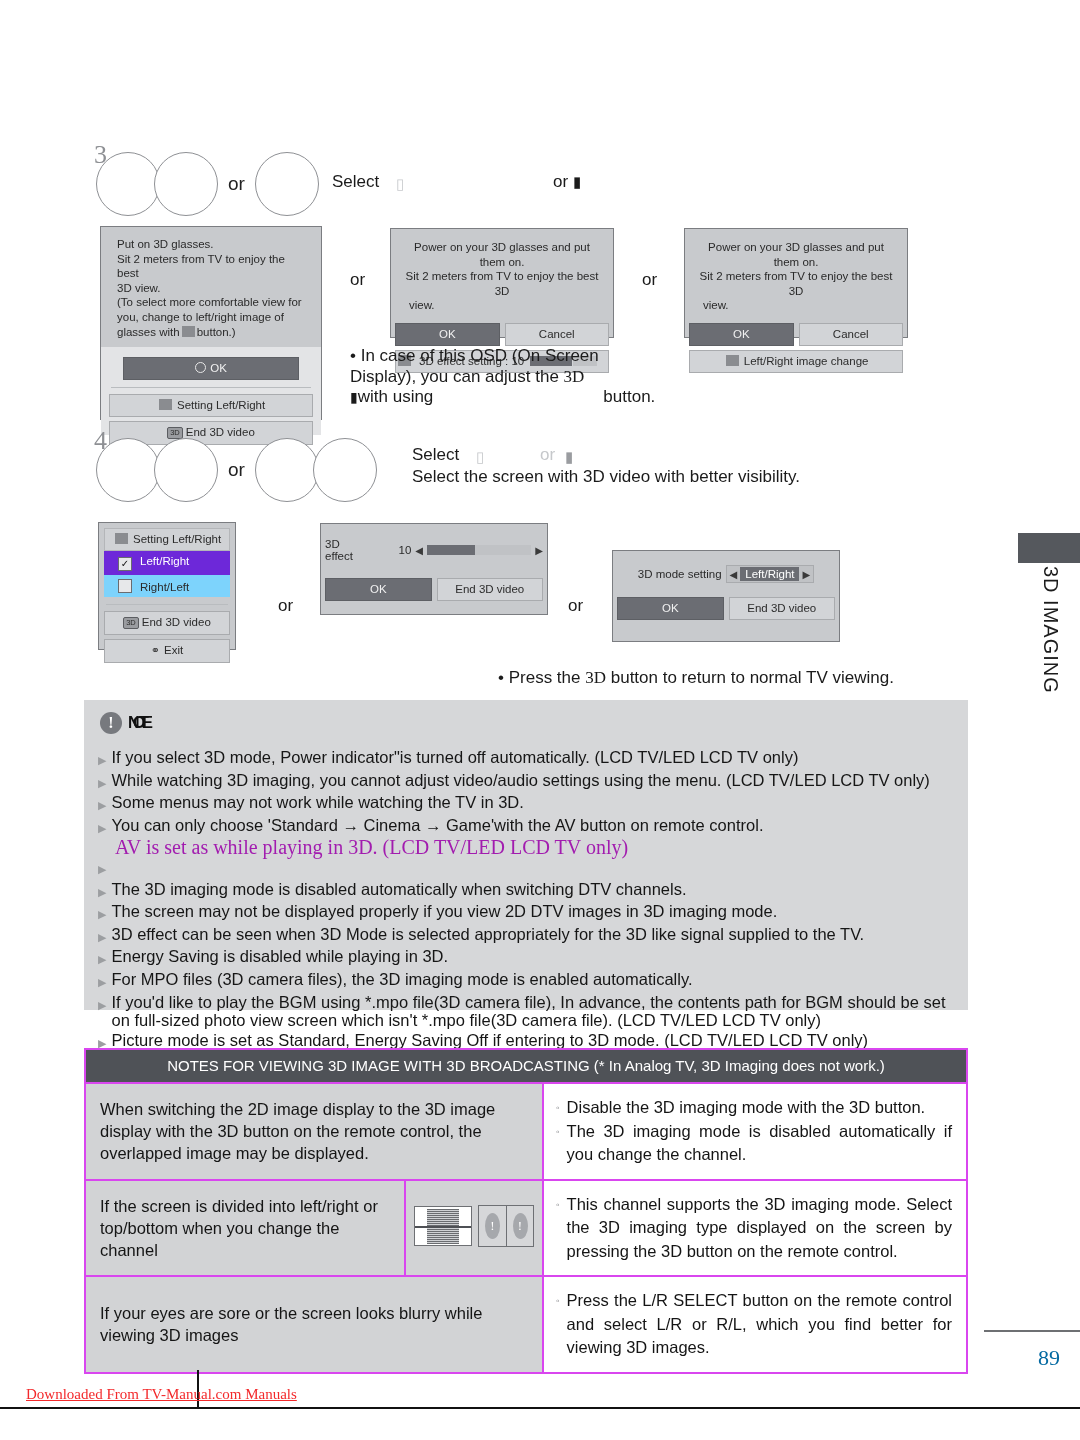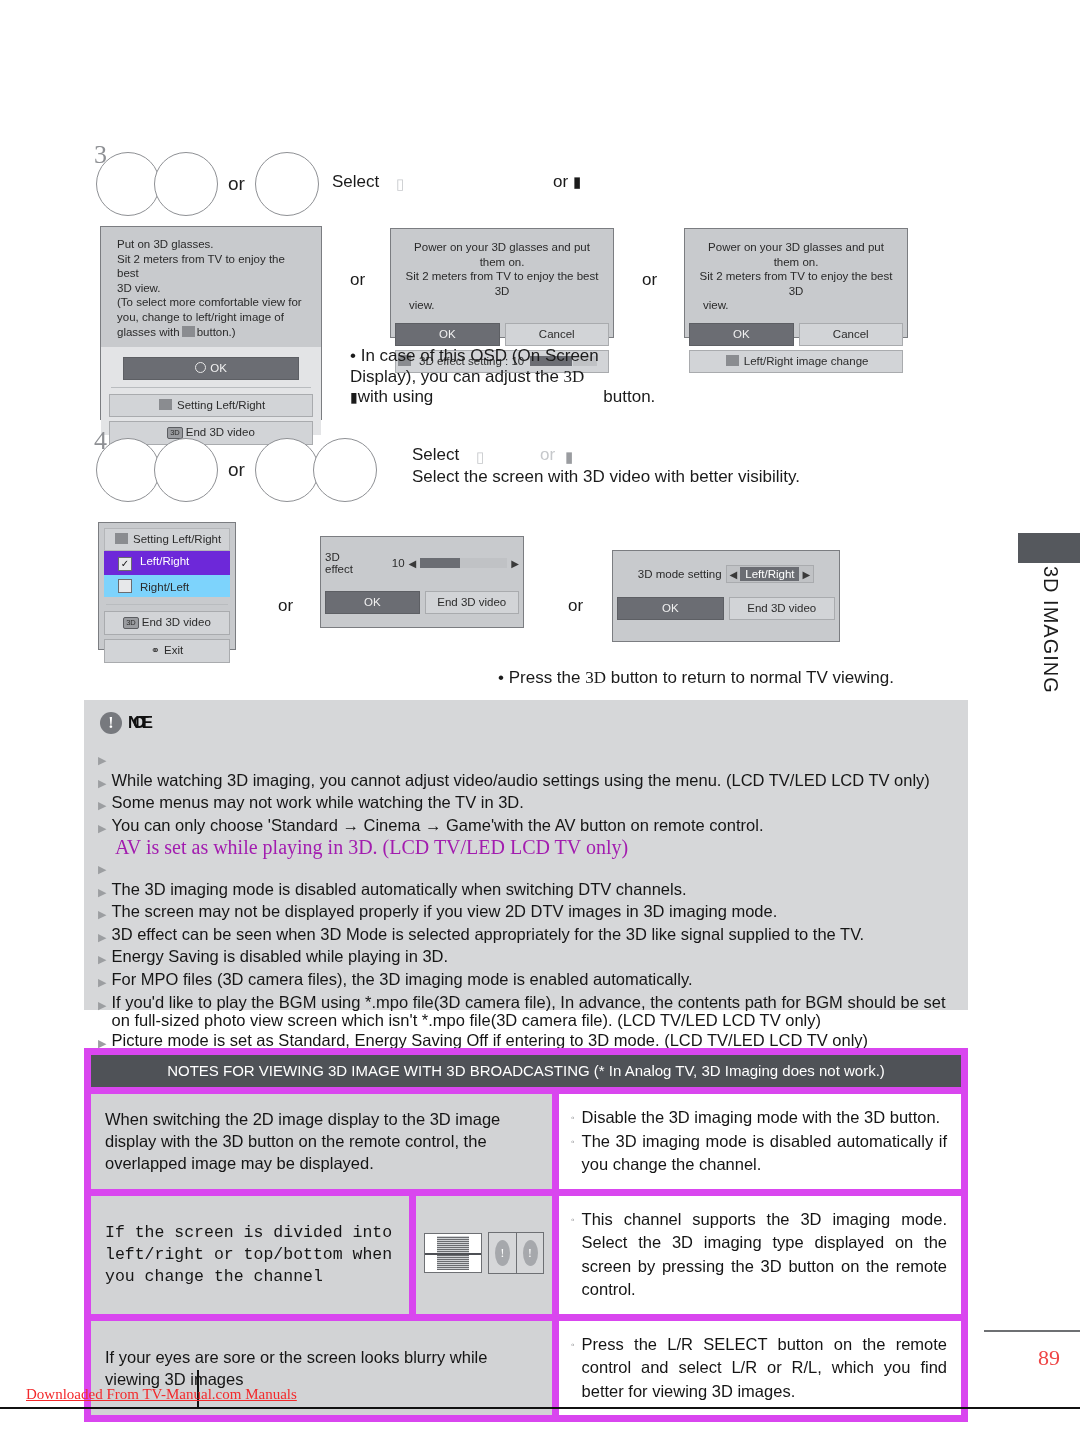--- a/index.html
+++ b/index.html
@@ -103,21 +103,21 @@
   .tri{flex:0 0 auto;color:#9c9ea1;font-size:11px;margin:3px 5px 0 0;}
   .note-li .txt{flex:1;}
   .note-sub{font-size:20px;line-height:18.6px;color:#a21caf;padding-left:17px;font-family:Liberation Serif, serif;}
 
   
   .tbl{position:absolute;left:84px;top:1048px;width:884px;border-collapse:collapse;}
   .tbl-head{
     background:#4f5257;color:#fff;text-align:center;font-size:15px;
     padding:7px 0 8px 0;border:1px solid #3d4045;
   }
-  .tbl td{border:7px solid #d946ef;vertical-align:middle;}
+  .tbl td{border:2px solid #d946ef;vertical-align:middle;}
   .cell-l{background:#d2d3d5;font-size:16.5px;line-height:22px;color:#151515;padding:12px 12px 12px 14px;}
   .cell-r{background:#ffffff;font-size:16.5px;line-height:23.5px;color:#151515;padding:12px 14px 12px 12px;}
   .cell-icon{background:#d2d3d5;width:120px;text-align:center;padding:8px;}
   .rdot{color:#6f7175;font-size:10px;vertical-align:5px;margin-right:7px;}
   .rline{display:flex;align-items:flex-start;}
   .rline .rtxt{flex:1;text-align:justify;}
 
   
   .scr-icons{display:inline-flex;gap:6px;align-items:center;}
   .scr-split{width:58px;height:40px;border:1.5px solid #6e7074;background:#fff;position:relative;box-sizing:border-box;}
@@ -131,21 +131,21 @@
        font-size:13px;text-align:center;line-height:25px;font-family:"Liberation Serif",serif;}
 
   
   .side-tab{position:absolute;right:0;top:533px;width:62px;height:30px;background:#55585d;}
   .side-label{
     position:absolute;right:18px;top:566px;
     writing-mode:vertical-rl;
     font-size:20px;letter-spacing:1px;color:#1c1c1c;
   }
   .side-rule{position:absolute;right:0;top:1330px;width:96px;height:1.5px;background:#6e7073;}
-  .pagenum{position:absolute;right:20px;top:1345px;font-size:22px;color:#ef4444;font-family:"Liberation Serif",serif;}
+  .pagenum{position:absolute;right:20px;top:1345px;font-size:22px;color:#0369a1;font-family:"Liberation Serif",serif;}
 
   
   .wm{
     position:absolute;left:26px;top:1386px;font-size:15px;color:#f3292b;
     font-family:"Liberation Serif",serif;text-decoration:underline;
   }
   .wm-rule{position:absolute;left:0;top:1407px;width:1080px;height:1.5px;background:#111;}
   .wm-vrule{position:absolute;left:197px;top:1370px;width:1.5px;height:38px;background:#111;}
 </style>
 </head>
@@ -245,21 +245,21 @@
     <div class="menuhead" style="background:#d0d2d5;border:1px solid #b4b6b9;"><span class="sqbtn"></span> <span>Setting Left/Right</span></div>
     <div class="menurow sel"><span class="chk">✓</span><span>Left/Right</span></div>
     <div class="menurow" style="background:#7dd3fc;"><span class="chk"></span><span>Right/Left</span></div>
     <div class="divider"></div>
     <div class="btn"><span class="icon-3d">3D</span><span>End 3D video</span></div>
     <div class="btn row"><span class="icon-exit">⚭</span><span>Exit</span></div>
   </div>
 
   <div class="para" style="left:278px;top:596px;">or</div>
 
-  <div class="osd" style="left:320px;top:536px;width:204px;height:92px;">
+  <div class="osd" style="left:320px;top:523px;width:228px;height:92px;">
     <div class="slider-wrap">
       <span>3D effect</span>
       <span style="margin-left:29px;">10</span>
       <span class="arr">◀</span>
       <span class="slider-track">
           <span class="slider-fill"></span>
         </span>
       <span class="arr">▶</span>
     </div>
     <div class="btnpair">
@@ -286,20 +286,21 @@
   </div>
 
   <div class="para" style="left:498px;top:668px;"><span>• Press the </span><span class="small3d">3D</span><span> button to return to normal TV viewing.</span></div>
 
   <div class="notebox">
     <div class="note-bang">!</div>
     <div class="note-word">NOTE</div>
     <div class="note-list">
       <div class="note-li">
           <span class="tri">▶</span>
+          <span class="txt">If you select 3D mode, Power indicator"is turned off automatically.    (LCD TV/LED LCD TV only)</span>
         </div>
       <div class="note-li">
           <span class="tri">▶</span>
           <span class="txt">While watching 3D imaging, you cannot adjust video/audio settings using the menu. (LCD TV/LED LCD TV only)</span>
         </div>
       <div class="note-li">
           <span class="tri">▶</span>
           <span class="txt">Some menus may not work while watching the TV in 3D.</span>
         </div>
       <div class="note-li">
@@ -353,21 +354,21 @@
               <span class="rdot">◦</span>
               <span class="rtxt">Disable the 3D imaging mode with the 3D button.</span>
             </div>
         <div class="rline">
               <span class="rdot">◦</span>
               <span class="rtxt">The 3D imaging mode is disabled automatically if you change the channel.</span>
             </div>
       </td>
     </tr>
     <tr>
-      <td class="cell-l" style="width:292px;font-family:Liberation Mono, monospace;">If the screen is divided into left/right or top/bottom when you change the channel</td>
+      <td class="cell-l" style="width:292px;">If the screen is divided into left/right or top/bottom when you change the channel</td>
       <td class="cell-icon">
         <span class="scr-icons">
           <span class="scr-split">
                 <span class="scr-noise"></span>
                 <span class="hl"></span>
               </span>
           <span class="scr-pair">
             <span class="scr-half">
                   <span class="ell">!</span>
                 </span>

